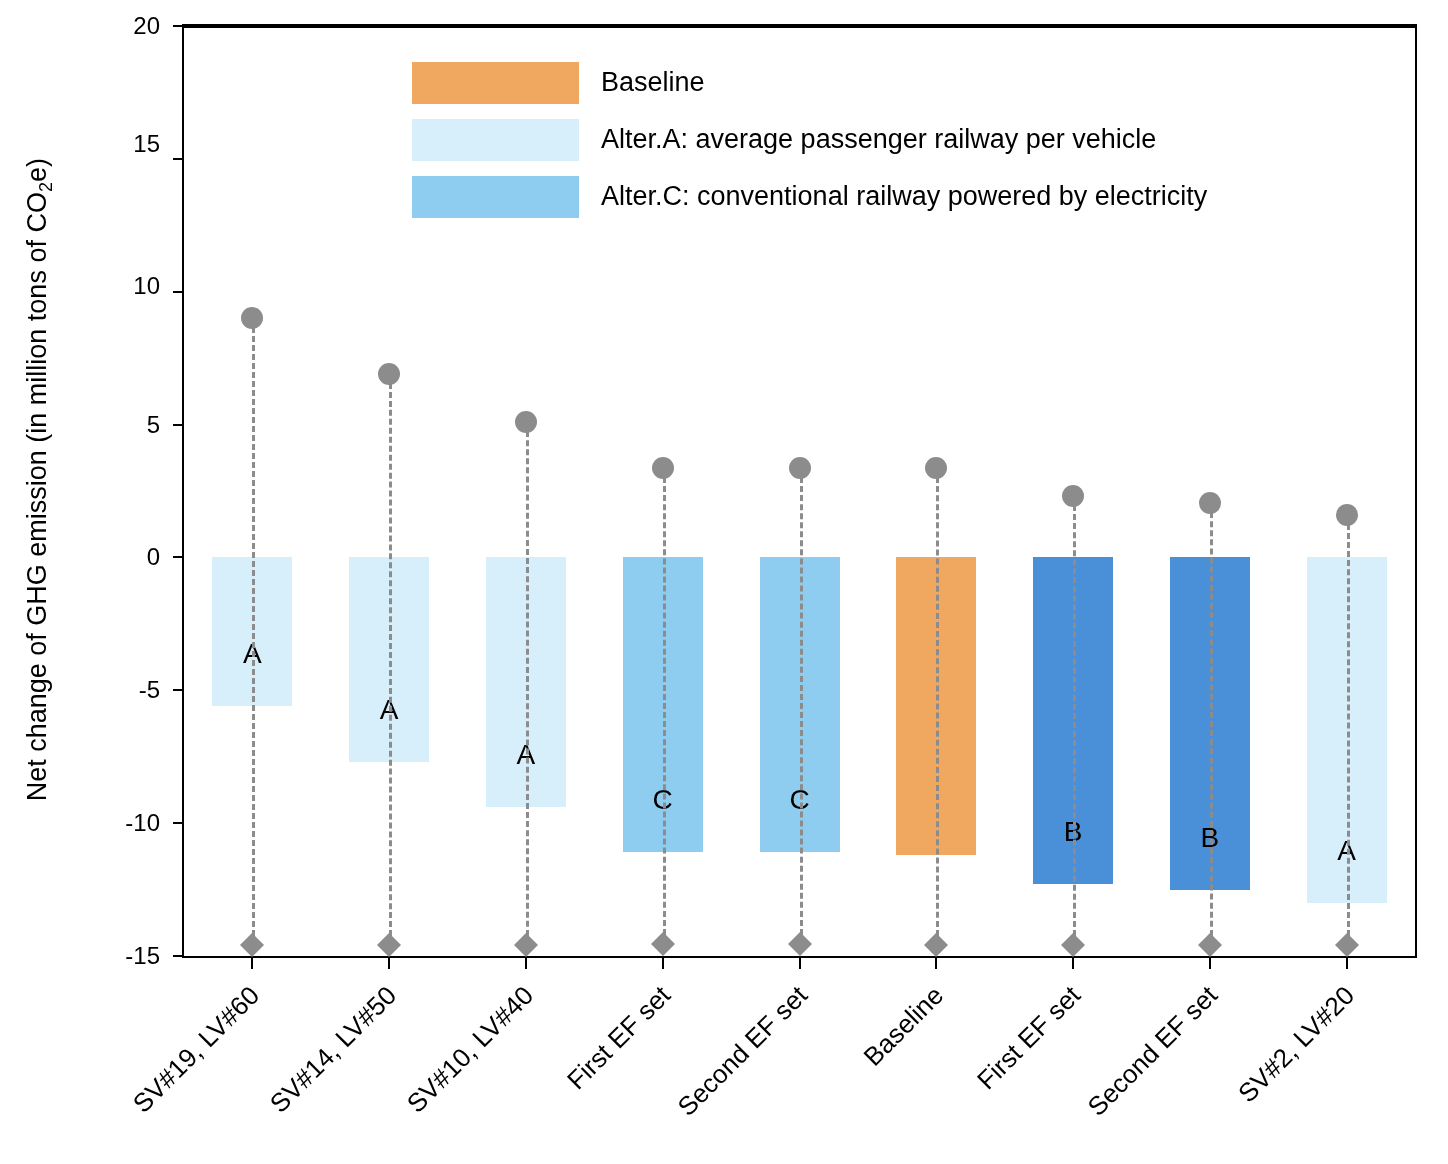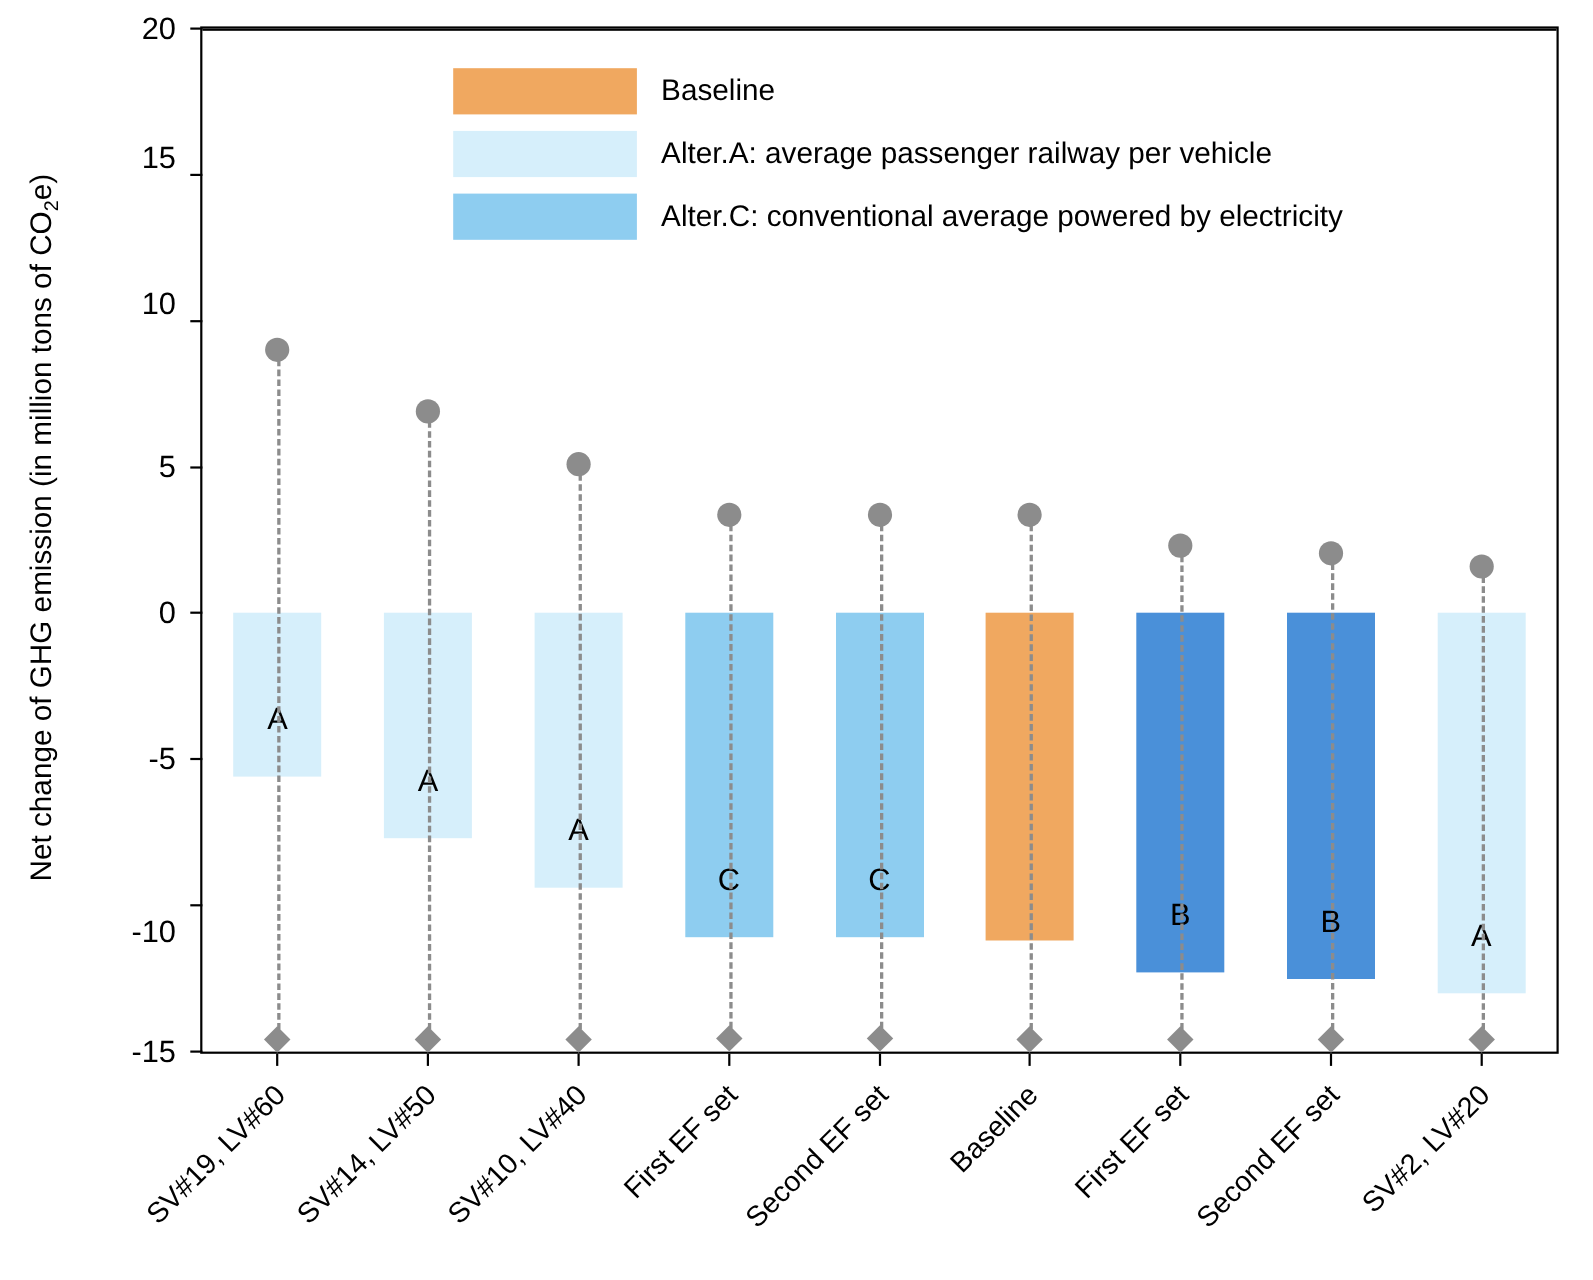--- a/index.html
+++ b/index.html
@@ -16,21 +16,21 @@
   }
   #ylabel sub{font-size:18px;}
 
   
   #plot{
     position:absolute;left:182px;top:24px;width:1235px;height:934px;
     border:2px solid #000;box-sizing:border-box;background:#fff;
   }
 
   
-  .ytick{position:absolute;right:1239px;transform:translateY(-50%);font-size:28px;white-space:nowrap;}
+  .ytick{position:absolute;right:1239px;transform:translateY(-50%);font-size:24px;white-space:nowrap;}
   .ytickmark{position:absolute;left:-11px;width:11px;height:2px;background:#000;}
 
   
   #zeroline{position:absolute;left:0;right:0;height:2px;background:#000;}
 
   
   .bar{position:absolute;bottom:auto;}
   .barlabel{
     position:absolute;width:100%;text-align:center;font-size:28px;color:#000;
   }
@@ -69,29 +69,29 @@
     <span>Net change of GHG emission (in million tons of CO<sub>2</sub>e)</span>
   </div>
 
   <div id="plot">
     <div id="zeroline"></div>
     <div id="yticks">
         <div class="ytick" style="top: 0px; padding-right: 16px;">20</div>
         <div class="ytickmark" style="top: -1px;"></div>
         <div class="ytick" style="top: 118px; padding-right: 16px;">15</div>
         <div class="ytickmark" style="top: 131.857px;"></div>
-        <div class="ytick" style="top: 250px; padding-right: 16px;">10</div>
+        <div class="ytick" style="top: 260px; padding-right: 16px;">10</div>
         <div class="ytickmark" style="top: 264.714px;"></div>
         <div class="ytick" style="top: 398.571px; padding-right: 16px;">5</div>
         <div class="ytickmark" style="top: 397.571px;"></div>
         <div class="ytick" style="top: 531.429px; padding-right: 16px;">0</div>
         <div class="ytickmark" style="top: 530.429px;"></div>
         <div class="ytick" style="top: 664.286px; padding-right: 16px;">-5</div>
         <div class="ytickmark" style="top: 663.286px;"></div>
-        <div class="ytick" style="top: 797.143px; padding-right: 16px; margin-top: 24px;">-10</div>
+        <div class="ytick" style="top: 797.143px; padding-right: 16px;">-10</div>
         <div class="ytickmark" style="top: 796.143px;"></div>
         <div class="ytick" style="top: 930px; padding-right: 16px;">-15</div>
         <div class="ytickmark" style="top: 929px;"></div>
       </div>
     <div id="bars">
         <div class="bar" style="left: 28.3889px; top: 531.429px; width: 80px; height: 148.8px; background: rgb(214, 239, 251);"></div>
         <div class="barlabel" style="left: 8.38889px; width: 120px; top: 612.229px;">A</div>
         <div class="bar" style="left: 165.167px; top: 531.429px; width: 80px; height: 204.6px; background: rgb(214, 239, 251);"></div>
         <div class="barlabel" style="left: 145.167px; width: 120px; top: 668.029px;">A</div>
         <div class="bar" style="left: 301.944px; top: 531.429px; width: 80px; height: 249.771px; background: rgb(214, 239, 251);"></div>
@@ -142,21 +142,21 @@
         <div class="legend-row">
           <div class="legend-swatch" style="background: rgb(240, 168, 96);"></div>
           <div class="legend-text">Baseline</div>
         </div>
         <div class="legend-row">
           <div class="legend-swatch" style="background: rgb(214, 239, 251);"></div>
           <div class="legend-text">Alter.A: average passenger railway per vehicle</div>
         </div>
         <div class="legend-row">
           <div class="legend-swatch" style="background: rgb(142, 205, 240);"></div>
-          <div class="legend-text">Alter.C: conventional average powered by electricity</div>
+          <div class="legend-text">Alter.C: conventional railway powered by electricity</div>
         </div>
       </div>
   </div>
 
   <div id="xticks">
       <div class="xtickmark" style="left: 251.389px; top: 958px;"></div>
       <div class="xtick" style="left: 244.389px; top: 980px; transform: translateX(-100%) rotate(-45deg); transform-origin: right top;">SV#19, LV#60</div>
       <div class="xtickmark" style="left: 388.167px; top: 958px;"></div>
       <div class="xtick" style="left: 381.167px; top: 980px; transform: translateX(-100%) rotate(-45deg); transform-origin: right top;">SV#14, LV#50</div>
       <div class="xtickmark" style="left: 524.944px; top: 958px;"></div>

